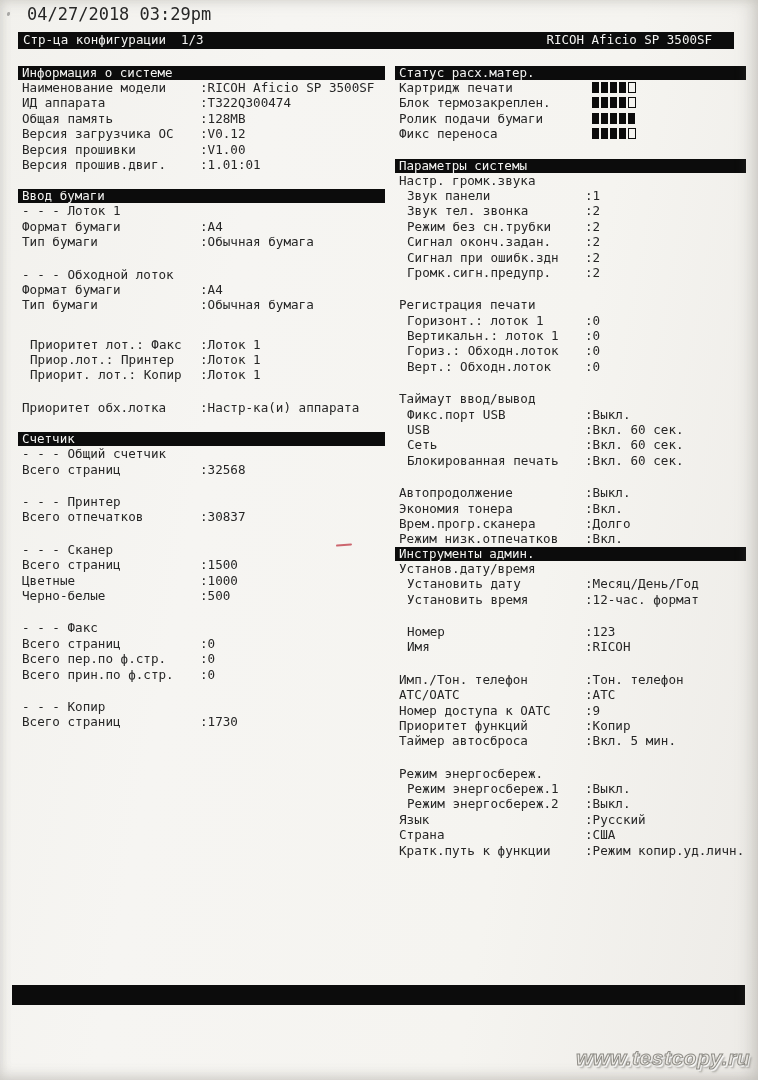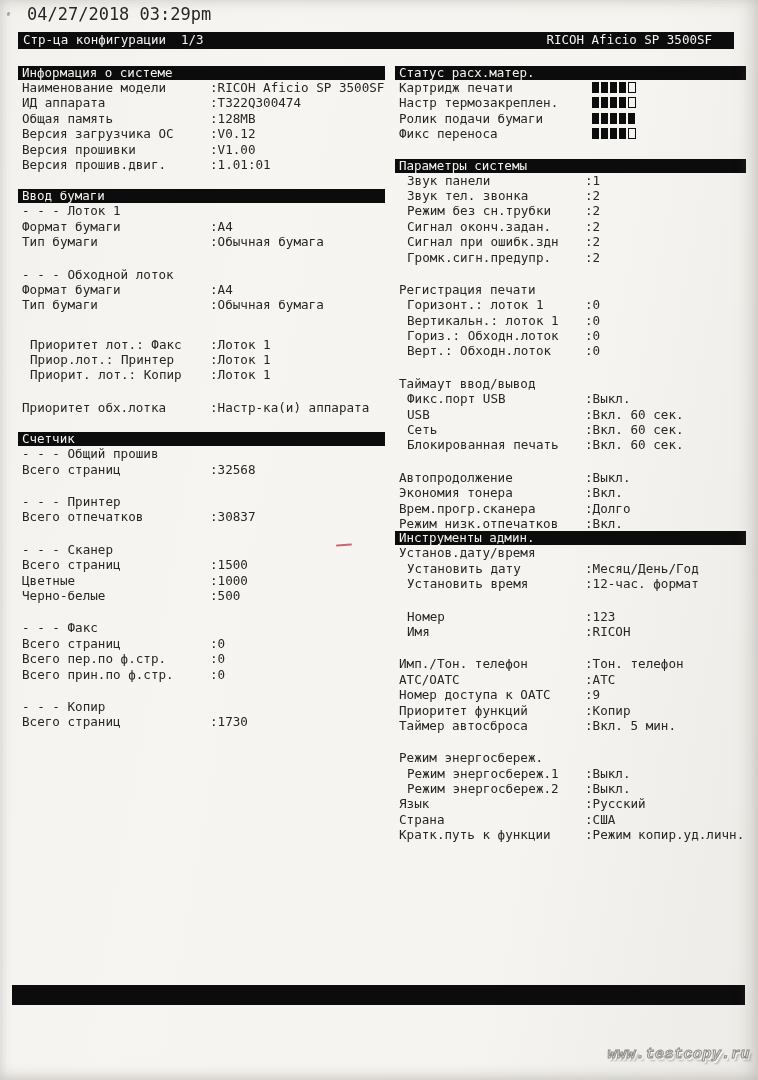--- a/index.html
+++ b/index.html
@@ -31,32 +31,32 @@
   .col.left{left:18px;width:367px;}
   .col.right{left:395px;width:351px;}
   .sbar{
     height:14px;background:var(--bar);color:#f4f4f2;
     font-size:12.5px;line-height:14px;padding-left:4px;white-space:pre;
   }
   .row{position:relative;height:15.4px;font-size:12.6px;line-height:15.4px;white-space:pre;}
   .row .lbl{position:absolute;left:4px;top:0;}
   .row.indent .lbl{left:12px;}
   .row .val{position:absolute;top:0;}
-  .col.left .row .val{left:192px;}
+  .col.left .row .val{left:182px;}
   .col.right .row .val{left:190px;}
   .gauge{position:absolute;left:197px;top:2px;display:flex;gap:2px;}
   .seg{width:7px;height:11px;background:var(--bar);}
   .seg.empty{background:transparent;border:1.5px solid var(--bar);box-sizing:border-box;width:8px;}
   .gap{height:17px;}
   .gap.lg{height:24px;}
   .fbar{position:absolute;left:12px;top:985px;width:733px;height:20px;background:var(--bar);}
   .watermark{
     position:absolute;right:8px;top:1046px;
-    font-family:Liberation Mono, monospace;
-    font-style:italic;font-weight:bold;font-size:15px;letter-spacing:.5px;
+    font-family:Liberation Sans, sans-serif;
+    font-style:italic;font-weight:bold;font-size:21px;letter-spacing:.5px;
     color:#eceae5;-webkit-text-stroke:1px #8f8d87;
     text-shadow:1.5px 1.5px 1px rgba(255,255,255,.9),2.5px 2.5px 2px rgba(110,108,102,.55);
   }
   .redmark{
     position:absolute;left:336px;top:544px;width:16px;height:2px;
     background:#c2424d;opacity:.8;transform:rotate(-5deg);border-radius:1px;
   }
   .speck{position:absolute;left:7px;top:12px;width:3px;height:4px;background:#555;opacity:.45;border-radius:50%;transform:rotate(20deg);}
 </style>
 </head>
@@ -89,21 +89,21 @@
     <div class="row"><span class="lbl">Формат бумаги</span><span class="val">:A4</span></div>
     <div class="row"><span class="lbl">Тип бумаги</span><span class="val">:Обычная бумага</span></div>
     <div class="gap lg"></div>
     <div class="row indent"><span class="lbl">Приоритет лот.: Факс</span><span class="val">:Лоток 1</span></div>
     <div class="row indent"><span class="lbl">Приор.лот.: Принтер</span><span class="val">:Лоток 1</span></div>
     <div class="row indent"><span class="lbl">Приорит. лот.: Копир</span><span class="val">:Лоток 1</span></div>
     <div class="gap"></div>
     <div class="row"><span class="lbl">Приоритет обх.лотка</span><span class="val">:Настр-ка(и) аппарата</span></div>
     <div class="gap"></div>
     <div class="sbar">Счетчик</div>
-    <div class="row"><span class="lbl">- - - Общий прошив</span></div>
+    <div class="row"><span class="lbl">- - - Общий счетчик</span></div>
     <div class="row"><span class="lbl">Всего страниц</span><span class="val">:32568</span></div>
     <div class="gap"></div>
     <div class="row"><span class="lbl">- - - Принтер</span></div>
     <div class="row"><span class="lbl">Всего отпечатков</span><span class="val">:30837</span></div>
     <div class="gap"></div>
     <div class="row"><span class="lbl">- - - Сканер</span></div>
     <div class="row"><span class="lbl">Всего страниц</span><span class="val">:1500</span></div>
     <div class="row"><span class="lbl">Цветные</span><span class="val">:1000</span></div>
     <div class="row"><span class="lbl">Черно-белые</span><span class="val">:500</span></div>
     <div class="gap"></div>
@@ -111,25 +111,26 @@
     <div class="row"><span class="lbl">Всего страниц</span><span class="val">:0</span></div>
     <div class="row"><span class="lbl">Всего пер.по ф.стр.</span><span class="val">:0</span></div>
     <div class="row"><span class="lbl">Всего прин.по ф.стр.</span><span class="val">:0</span></div>
     <div class="gap"></div>
     <div class="row"><span class="lbl">- - - Копир</span></div>
     <div class="row"><span class="lbl">Всего страниц</span><span class="val">:1730</span></div>
   </div>
 <div class="col right">
     <div class="sbar">Статус расх.матер.</div>
     <div class="row"><span class="lbl">Картридж печати</span><span class="gauge"><span class="seg"></span><span class="seg"></span><span class="seg"></span><span class="seg"></span><span class="seg empty"></span></span></div>
-    <div class="row"><span class="lbl">Настр термозакреплен.</span><span class="gauge"><span class="seg"></span><span class="seg"></span><span class="seg"></span><span class="seg"></span><span class="seg empty"></span></span></div>
+    <div class="row"><span class="lbl">Блок термозакреплен.</span><span class="gauge"><span class="seg"></span><span class="seg"></span><span class="seg"></span><span class="seg"></span><span class="seg empty"></span></span></div>
     <div class="row"><span class="lbl">Ролик подачи бумаги</span><span class="gauge"><span class="seg"></span><span class="seg"></span><span class="seg"></span><span class="seg"></span><span class="seg"></span></span></div>
     <div class="row"><span class="lbl">Фикс переноса</span><span class="gauge"><span class="seg"></span><span class="seg"></span><span class="seg"></span><span class="seg"></span><span class="seg empty"></span></span></div>
     <div class="gap"></div>
     <div class="sbar">Параметры системы</div>
+    <div class="row"><span class="lbl">Настр. громк.звука</span></div>
     <div class="row indent"><span class="lbl">Звук панели</span><span class="val">:1</span></div>
     <div class="row indent"><span class="lbl">Звук тел. звонка</span><span class="val">:2</span></div>
     <div class="row indent"><span class="lbl">Режим без сн.трубки</span><span class="val">:2</span></div>
     <div class="row indent"><span class="lbl">Сигнал оконч.задан.</span><span class="val">:2</span></div>
     <div class="row indent"><span class="lbl">Сигнал при ошибк.здн</span><span class="val">:2</span></div>
     <div class="row indent"><span class="lbl">Громк.сигн.предупр.</span><span class="val">:2</span></div>
     <div class="gap"></div>
     <div class="row"><span class="lbl">Регистрация печати</span></div>
     <div class="row indent"><span class="lbl">Горизонт.: лоток 1</span><span class="val">:0</span></div>
     <div class="row indent"><span class="lbl">Вертикальн.: лоток 1</span><span class="val">:0</span></div>

